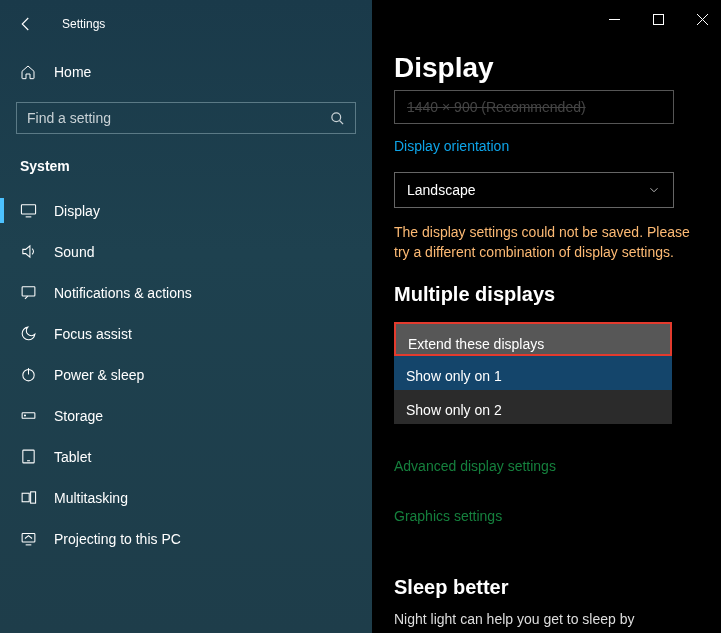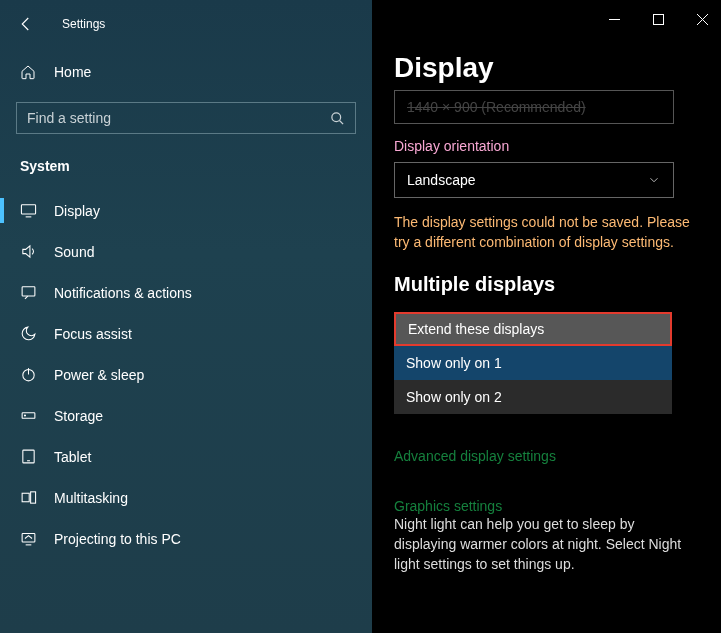--- a/index.html
+++ b/index.html
@@ -35,28 +35,28 @@
   .win-controls { position:absolute; top:6px; right:6px; display:flex; gap:18px; }
   .win-btn { width:26px; height:26px; display:flex; align-items:center; justify-content:center; color:#fff; }
 
   .content { padding: 16px 22px 0 22px; overflow:hidden; }
   .page-title { font-size: 28px; font-weight: 600; margin: 36px 0 6px 0; }
 
   .field-combo { border:1px solid #555; height:34px; width:280px; padding:0 12px; display:flex; align-items:center; color:#bbb; font-size:14px; margin-bottom:14px; }
   .combo-wrap { position:relative; width:280px;border-radius:15px; }
   .combo { border:1px solid #666; height:36px; display:flex; align-items:center; padding:0 12px; justify-content:space-between; }
   .combo .chev { color:#ccc; }
-  .field-label { font-size: 14px; color:#f9a8d4; margin-bottom:8px; }
+  .field-label { font-size: 14px; color:#0ea5e9; margin-bottom:18px; }
 
   .error-text { color:#fdba74; font-size:14px; line-height:1.45; margin:14px 0 20px 0; max-width:320px; }
 
   .section-h { font-size: 20px; font-weight:600; margin-top:8px; margin-bottom:16px; }
 
   .dropdown-open { width:278px; }
-  .dd-item { height:34px; display:flex; align-items:center; padding:0 12px; font-size:14px; }
+  .dd-item { height:34px; display:flex; align-items:flex-start; padding:12px 12px; font-size:14px; }
   .dd-item.selected { background:#575757; border:2px solid #e33b2e; }
   .dd-item.hl { background:#14456b; }
   .dd-item.norm { background:#2b2b2b; }
 
   .link { color:#15803d; font-size:14px; display:block; margin-top:34px; }
   .link + .link { }
 
   .sleep-h { font-size:20px; font-weight:600; margin-top:52px; margin-bottom:10px; }
   .sleep-p { font-size:14px; color:#ddd; line-height:1.45; max-width:350px; }
 
@@ -245,17 +245,18 @@
           <span>Show only on 1</span>
         </div>
         <div class="dd-item norm">
           <span>Show only on 2</span>
         </div>
       </div>
 
       <a class="link">Advanced display settings</a>
       <a class="link">Graphics settings</a>
 
+      <div class="sleep-h">Sleep better</div>
       <div class="sleep-p">Night light can help you get to sleep by displaying warmer colors at night. Select Night light settings to set things up.</div>
     </div>
   </div>
 
 </div>
 
 </body></html>

